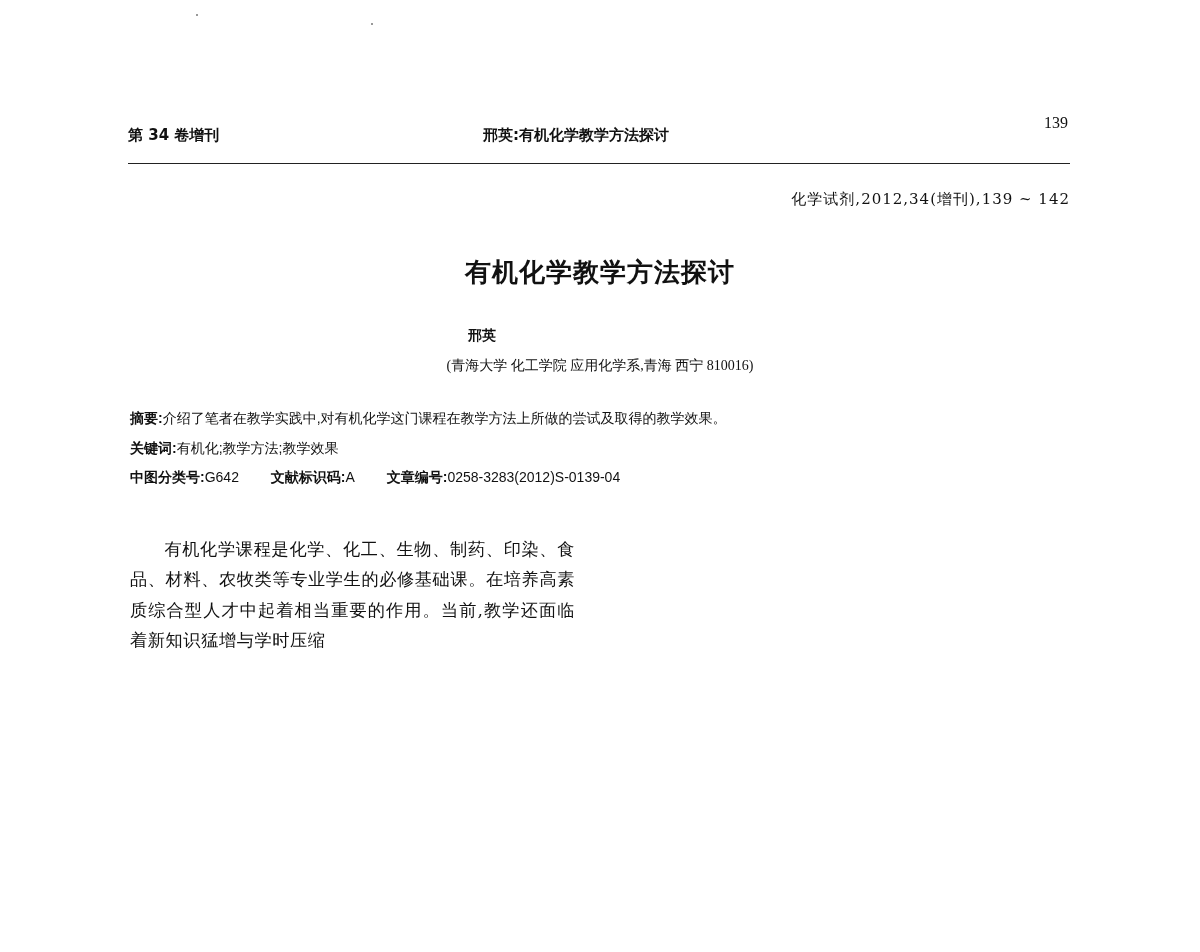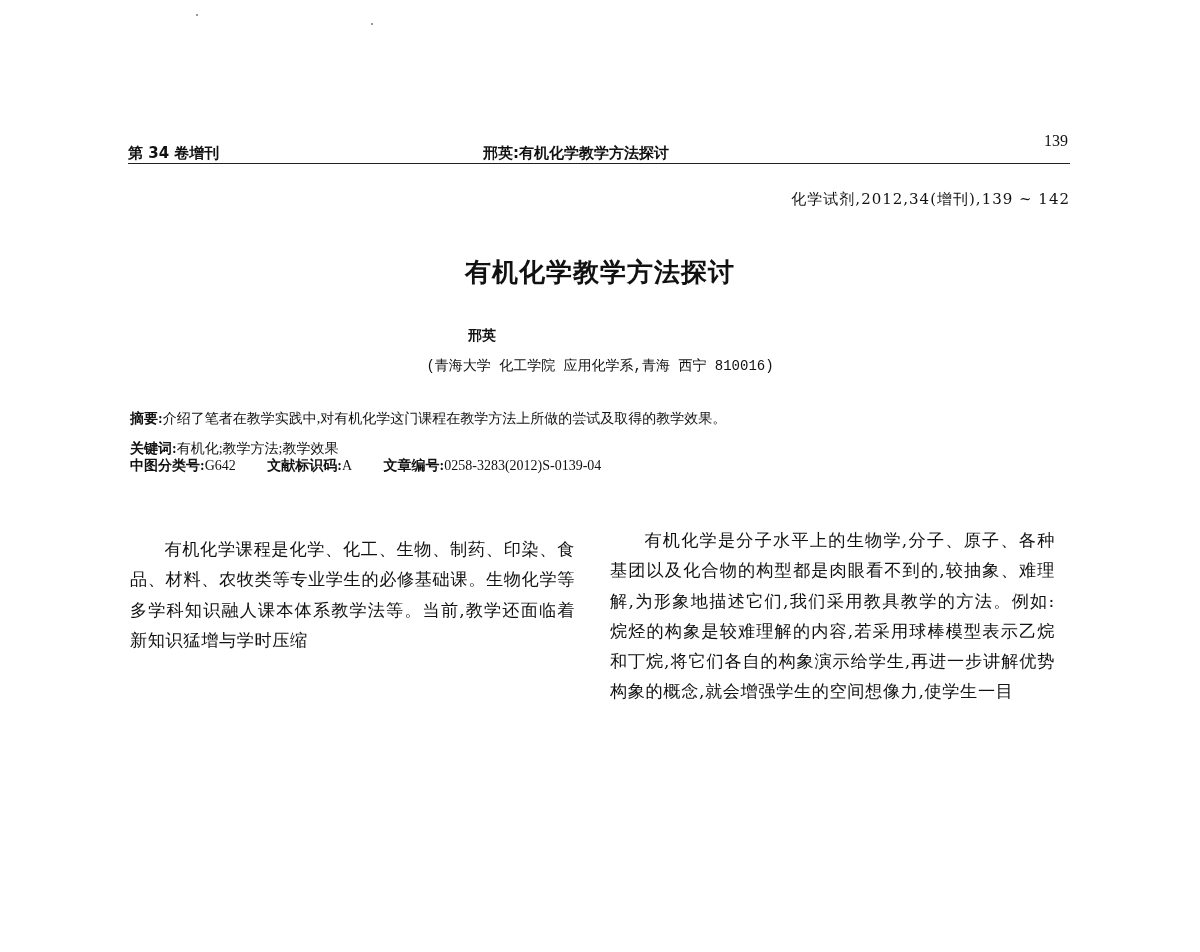--- a/index.html
+++ b/index.html
@@ -8,21 +8,21 @@
     background: #ffffff;
     overflow: hidden;
   }
   body {
     position: relative;
     font-family: "DejaVu Serif", "Liberation Serif", serif;
     color: #111;
   }
   .speck { position: absolute; width: 2px; height: 2px; background: #999; }
   .running-head {
-    position: absolute; left: 128px; top: 138px; width: 942px; height: 28px;
+    position: absolute; left: 128px; top: 120px; width: 942px; height: 28px;
     font-family: "DejaVu Sans", "Liberation Sans", sans-serif;
     font-size: 15px;
   }
   .rh-left { position: absolute; left: 0; top: 6px; font-weight: bold; }
   .rh-center { position: absolute; left: 355px; top: 6px; font-weight: bold; }
   .rh-right { position: absolute; right: 2px; top: -6px; font-family: "Liberation Serif", serif; font-size: 16px; }
   .rh-rule {
     position: absolute; left: 128px; top: 163px; width: 942px; height: 0;
     border-top: 1.5px solid #222;
   }
@@ -36,27 +36,27 @@
     position: absolute; left: 0; width: 1200px; top: 255px; text-align: center;
     font-family: "DejaVu Sans", "Liberation Sans", sans-serif;
     font-size: 26px; font-weight: bold; letter-spacing: 1px;
   }
   .author {
     position: absolute; left: 0; width: 964px; top: 327px; text-align: center;
     font-family: Liberation Mono, monospace; font-size: 14px; font-weight: bold;
   }
   .affil {
     position: absolute; left: 0; width: 1200px; top: 357px; text-align: center;
-    font-family: Liberation Mono, monospace; font-size: 14px;
+    font-family: Liberation Serif, serif; font-size: 14px;
   }
-  .meta { position: absolute; left: 130px; font-size: 14px; font-family: Liberation Serif, serif; }
+  .meta { position: absolute; left: 130px; font-size: 14px; font-family: Liberation Sans, sans-serif; }
   .meta b { font-weight: bold; }
   .meta-abstract { top: 410px; }
   .meta-keywords { top: 440px; }
-  .meta-class { top: 457px; }
+  .meta-class { top: 469px; }
   .meta-class span.gap { display: inline-block; width: 28px; }
   .col {
     position: absolute; top: 530px; width: 445px;
     font-family: "DejaVu Serif", serif;
     font-size: 17.2px; line-height: 30.3px; letter-spacing: 0.6px;
     text-align: justify;
   }
   .col-left { left: 130px; }
   .col-right { left: 610px; top: 525px; }
   .col p { margin: 0; }
@@ -90,18 +90,17 @@
 <div class="meta meta-keywords">
   <b>关键词:</b><span>有机化;教学方法;教学效果</span>
 </div>
 <div class="meta meta-class">
   <b>中图分类号:</b><span>G642</span><span class="gap"></span>
   <b>文献标识码:</b><span>A</span><span class="gap"></span>
   <b>文章编号:</b><span>0258-3283(2012)S-0139-04</span>
 </div>
 
 <div class="col col-left">
-  <p class="indent" style="margin-top:4px;">有机化学课程是化学、化工、生物、制药、印染、食品、材料、农牧类等专业学生的必修基础课。生物化学等多学科知识融人课本体系教学法等。当前,教学还面临着新知识猛增与学时压缩</p>
+  <p class="indent" style="margin-top:4px;">有机化学课程是化学、化工、生物、制药、印染、食品、材料、农牧类等专业学生的必修基础课。在培养高素质综合型人才中起着相当重要的作用。当前,教学还面临着新知识猛增与学时压缩</p>
 </div>
 
 <div class="col col-right">
-  <p class="indent">有机化学是分子水平上的生物学,分子、原子、各种基团以及化合物的构型都是肉眼看不到的,较抽象、难理解,为形象地描述它们,我们采用教具教学的方法。例如:烷烃的构象是较难理解的内容,若采用球棒模型表示乙烷和丁烷,将它们各自的构象演示给学生,再进一步讲解优势构象的概念,就会增强学生的空间想像力,使学生一目</p>
 </div>
 
 </body></html>

